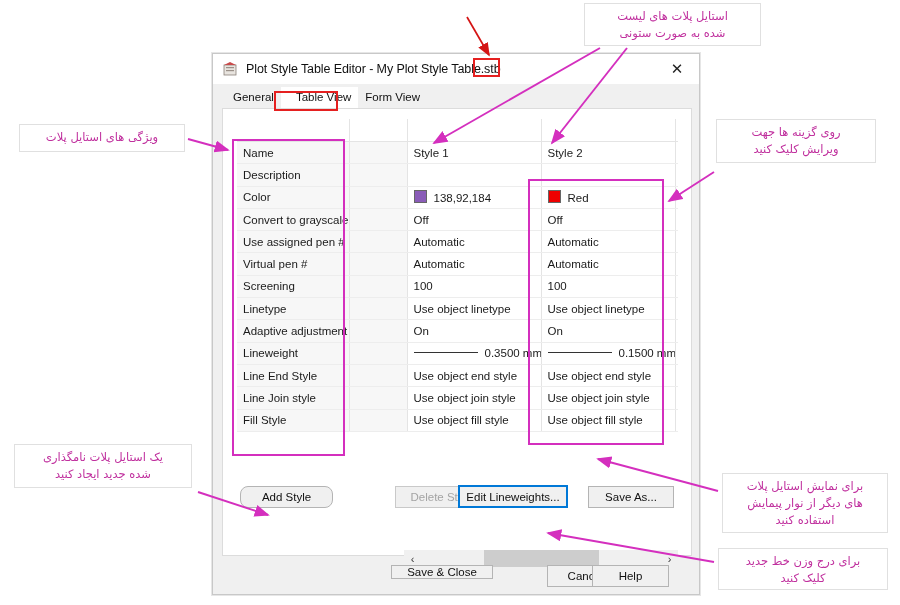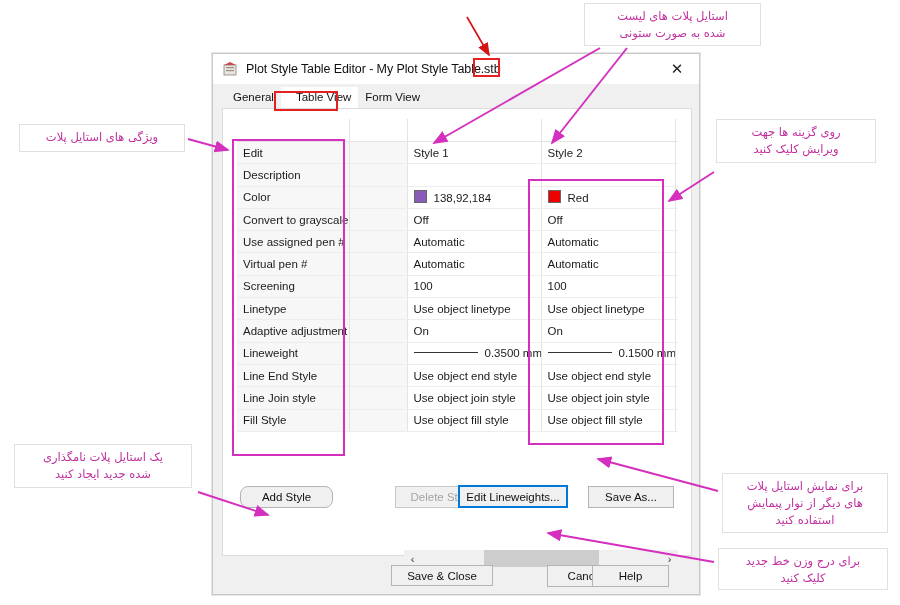--- a/index.html
+++ b/index.html
@@ -262,21 +262,21 @@
           <tbody>
             <tr class="hdr">
               <td class="prop"></td>
               <td class="gap"></td>
               <td></td>
               <td></td>
               <td></td>
             </tr>
 
             <tr>
-              <td class="prop">Edit</td>
+              <td class="prop">Name</td>
               <td class="gap"></td>
               <td>Style 1</td>
               <td>Style 2</td>
               <td></td>
             </tr>
 
             <tr>
               <td class="prop">Description</td>
               <td class="gap"></td>
               <td></td>
@@ -391,21 +391,21 @@
         </div>
         <div class="arw">›</div>
       </div>
 
       <div class="btn" style="left:17px; top:377px; width:93px; height:22px;border-radius:8px;">Add Style</div>
       <div class="btn disabled" style="left:128px; top:377px; width:93px; height:22px;">Delete Style</div>
       <div class="btn focused" style="left:235px; top:376px; width:110px; height:23px;">Edit Lineweights...</div>
       <div class="btn" style="left:365px; top:377px; width:86px; height:22px;">Save As...</div>
     </div>
 
-    <div class="btn" style="left:178px; top:511px; width:102px; height:21px;">Save &amp; Close</div>
+    <div class="btn" style="left:178px; top:511px; width:102px; height:14px;">Save &amp; Close</div>
     <div class="btn" style="left:291px; top:511px; width:77px; height:22px;margin-left:43px;">Cancel</div>
     <div class="btn" style="left:379px; top:511px; width:77px; height:22px;">Help</div>
   </div>
 
   <div class="hl-box" style="left:232px; top:139px; width:113px; height:317px;"></div>
   <div class="hl-box" style="left:528px; top:179px; width:136px; height:266px;"></div>
   <div class="hl-box red" style="left:473px; top:58px; width:27px; height:19px;"></div>
   <div class="hl-box red" style="left:274px; top:91px; width:64px; height:20px;"></div>
 
   <div class="ann" style="left:584px; top:3px; width:177px; height:43px;">

